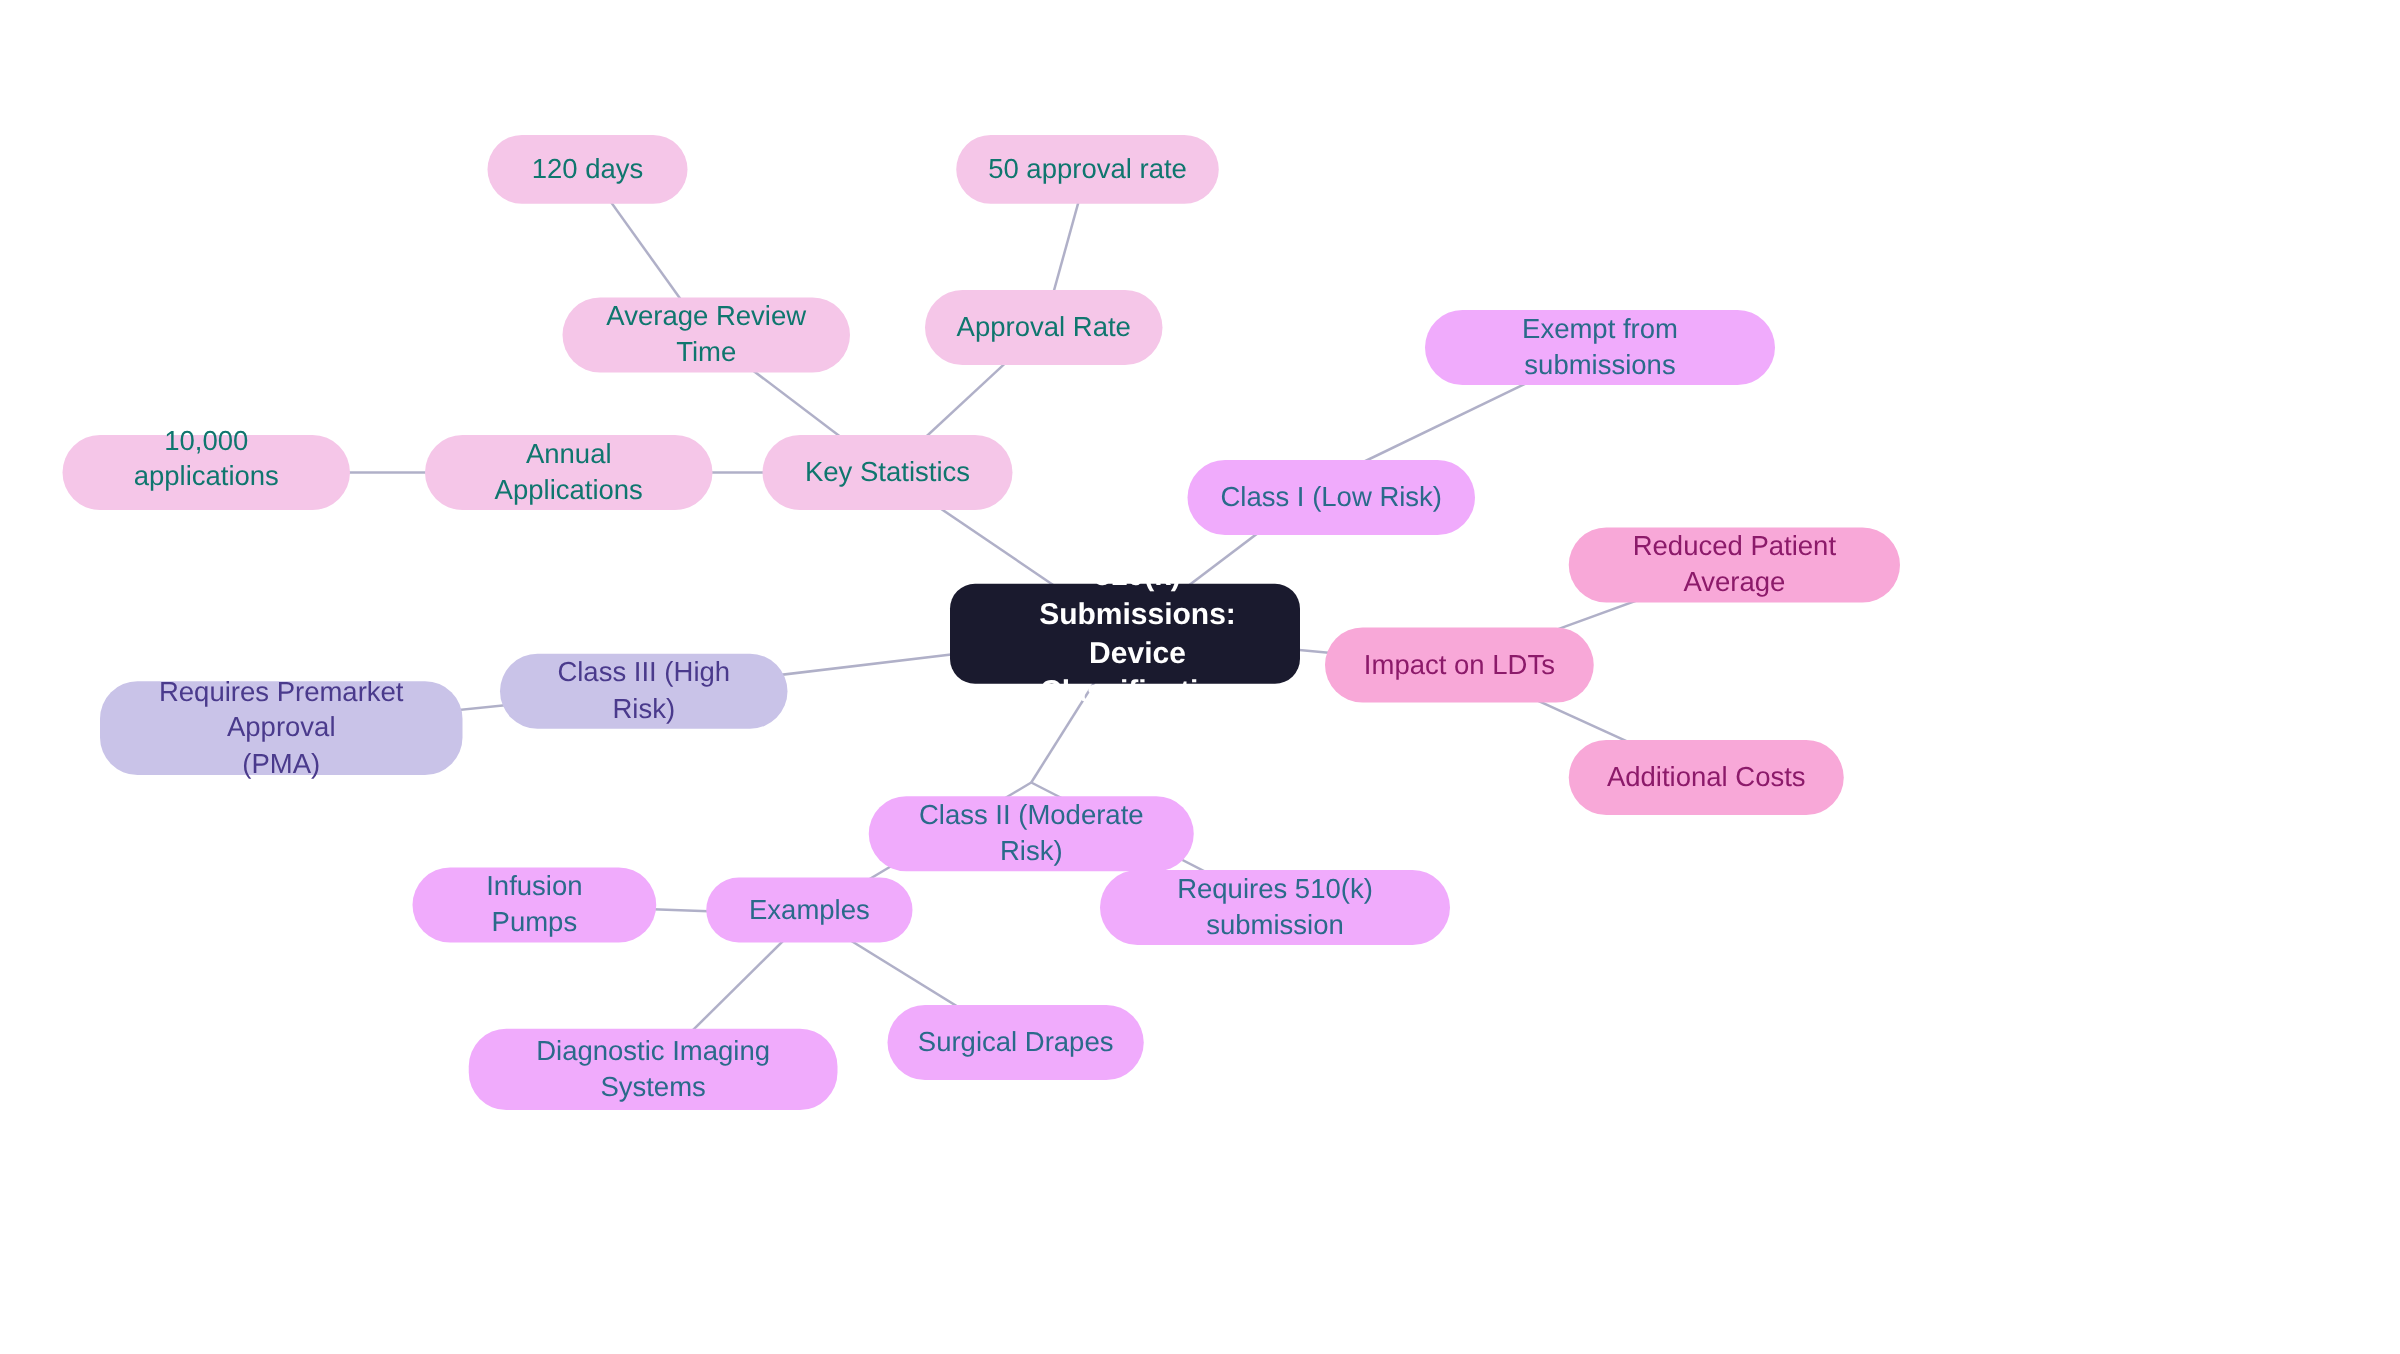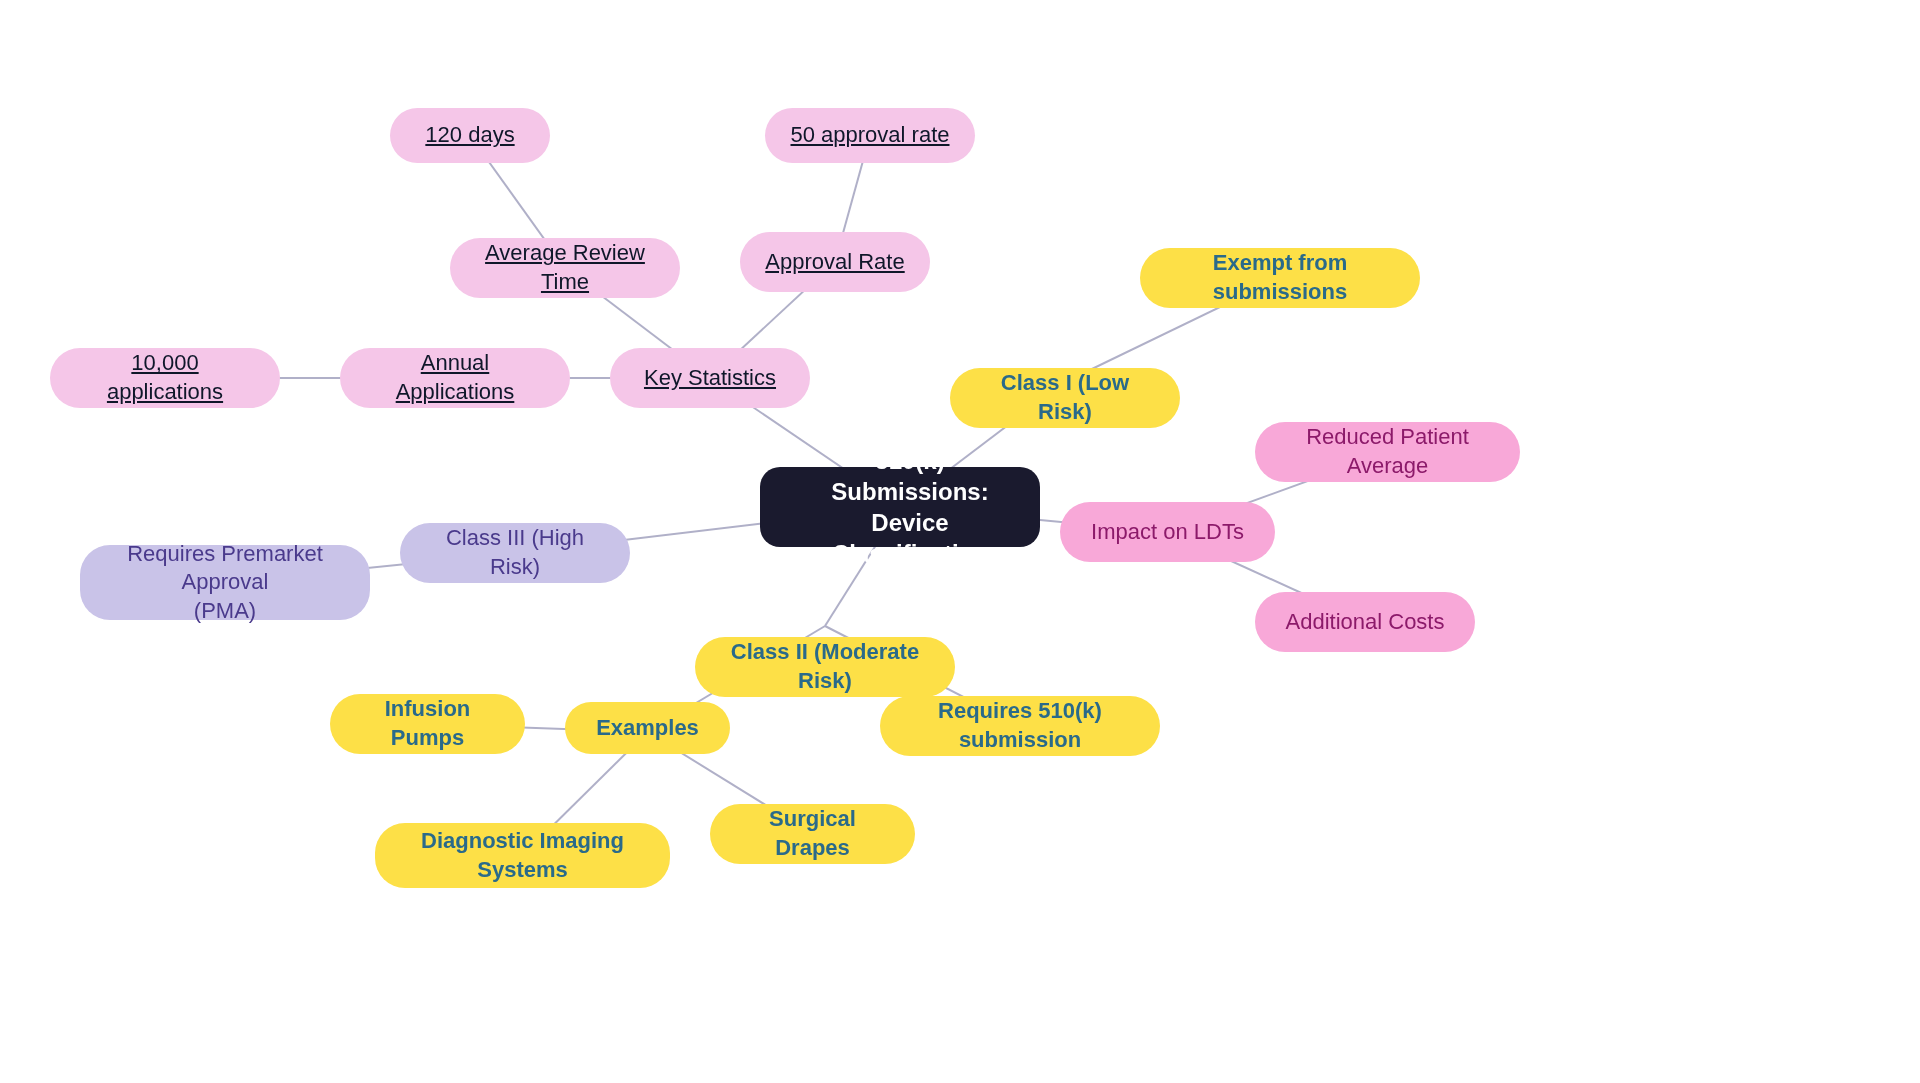--- a/index.html
+++ b/index.html
@@ -41,29 +41,27 @@
       color: #ffffff;
       font-size: 24px;
       font-weight: 600;
       border-radius: 20px;
       padding-left: 44px;
     }
 
     
     .node-pink {
       background: #f5c6e8;
-      color: #0f172a;
-      text-decoration: underline;
+      color: #0f766e;
     }
 
     
     .node-blue {
-      background: #fde047;
+      background: #f0abfc;
       color: #2a6a8a;
-      font-weight: bold;
     }
 
     
     .node-purple {
       background: #c9c3e8;
       color: #4a3a8c;
     }
 
     
     .node-hotpink {
@@ -119,21 +117,21 @@
 </div>
 
 <div class="node node-pink" style="left:390px;top:108px;width:160px;height:55px;">
   <span>120 days</span>
 </div>
 
 <div class="node node-pink" style="left:765px;top:108px;width:210px;height:55px;">
   <span>50 approval rate</span>
 </div>
 
-<div class="node node-pink" style="left:50px;top:348px;width:230px;height:60px;">
+<div class="node node-pink" style="left:50px;top:348px;width:230px;height:60px;align-items:flex-end;">
   <span>10,000 applications</span>
 </div>
 
 <div class="node node-blue" style="left:950px;top:368px;width:230px;height:60px;">
   <span>Class I (Low Risk)</span>
 </div>
 
 <div class="node node-blue" style="left:1140px;top:248px;width:280px;height:60px;">
   <span>Exempt from submissions</span>
 </div>

